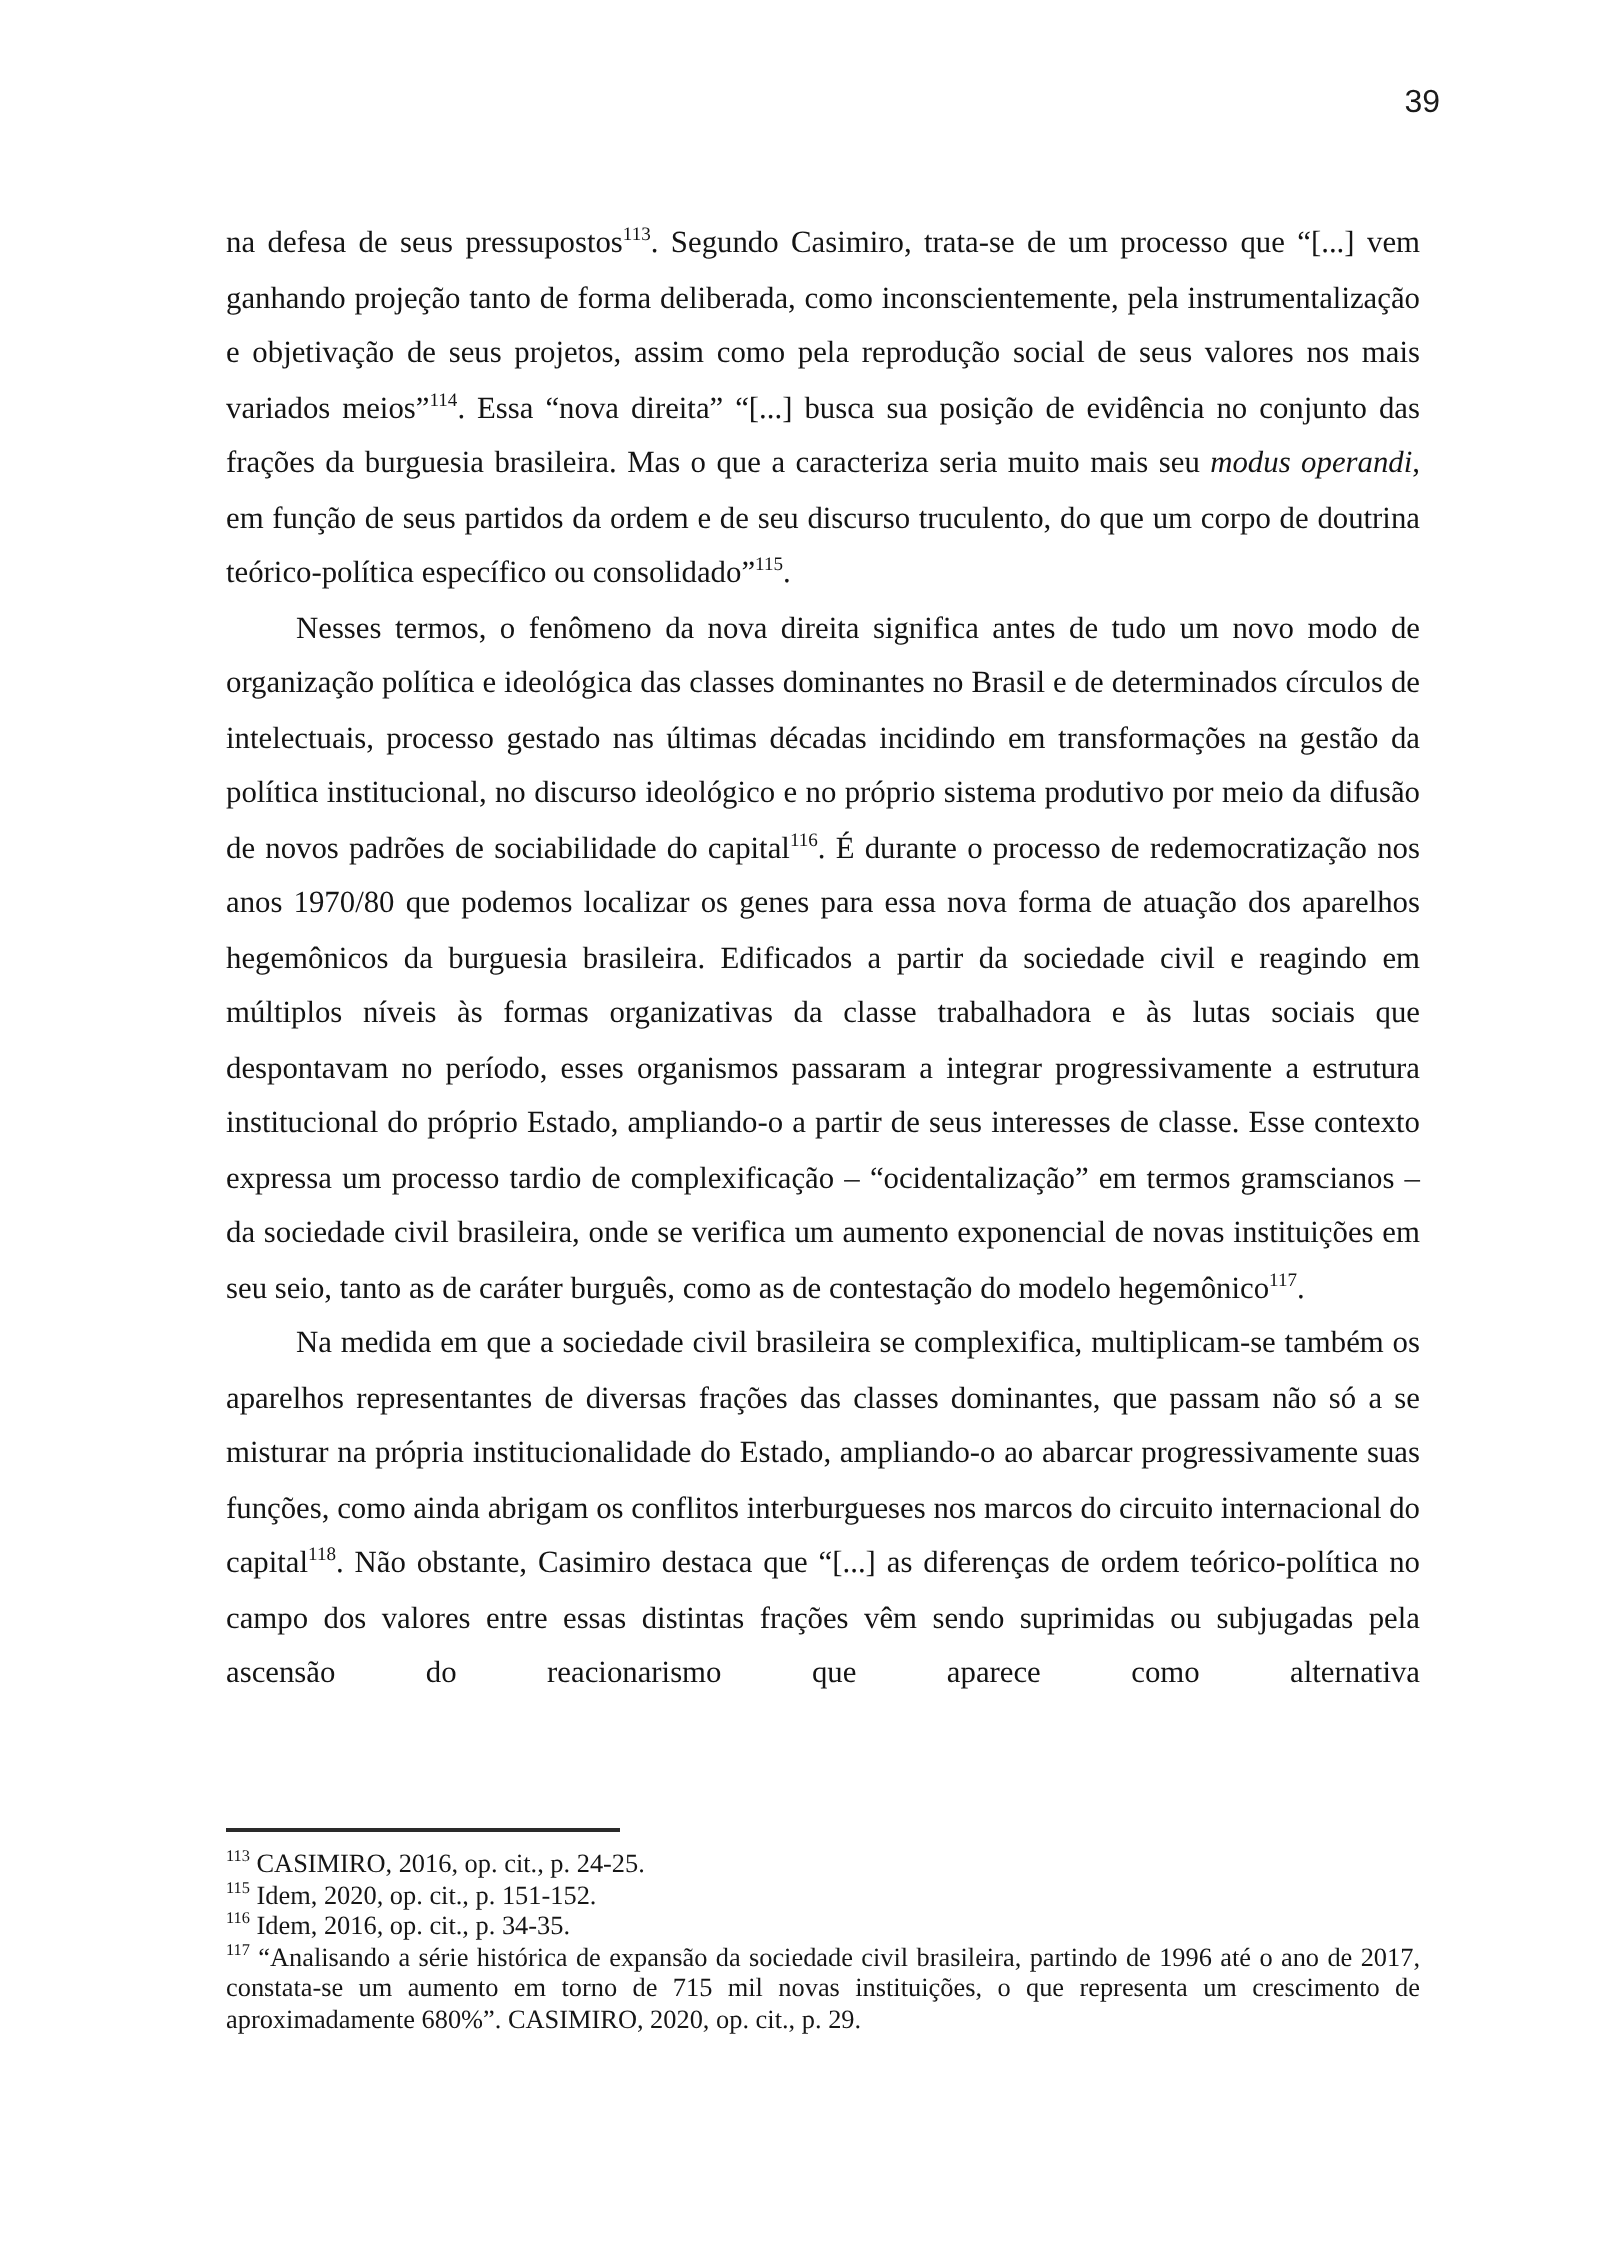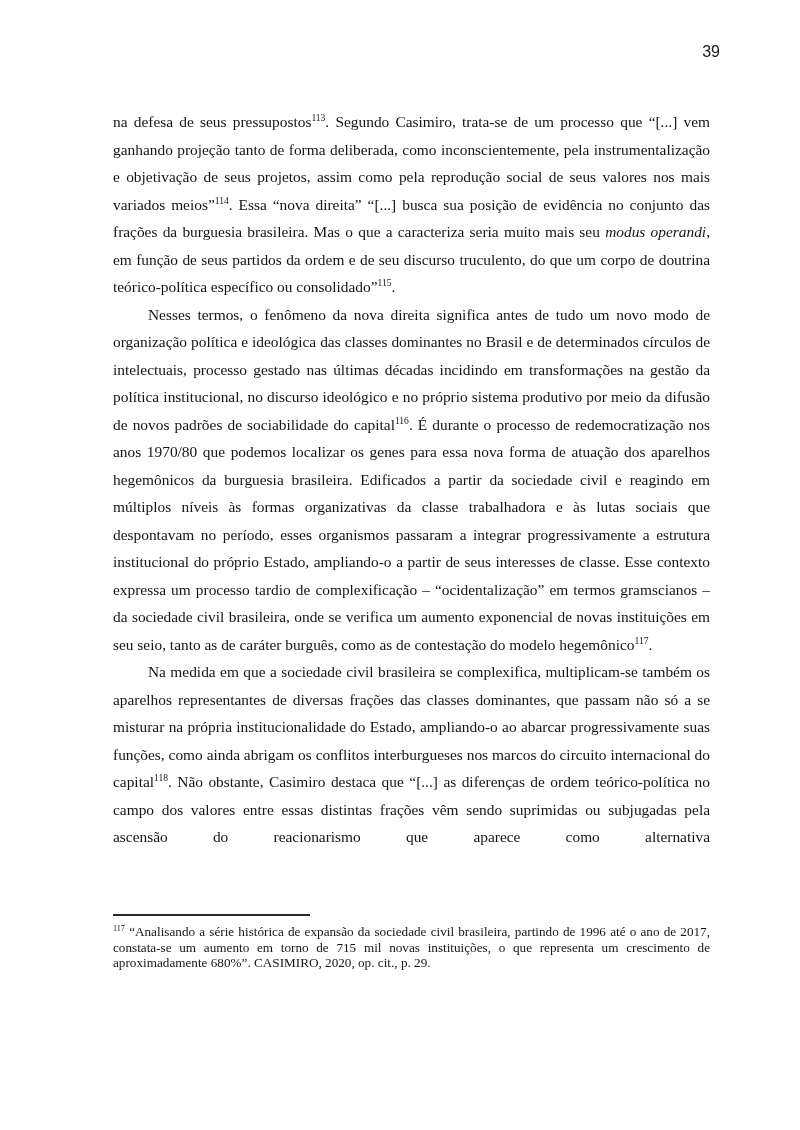--- a/index.html
+++ b/index.html
@@ -67,16 +67,19 @@
 
   <div class="body-text">
       <p class="para"><span>na defesa de seus pressupostos</span><sup>113</sup><span>. Segundo Casimiro, trata-se de um processo que “[...] vem ganhando projeção tanto de forma deliberada, como inconscientemente, pela instrumentalização e objetivação de seus projetos, assim como pela reprodução social de seus valores nos mais variados meios”</span><sup>114</sup><span>. Essa “nova direita” “[...] busca sua posição de evidência no conjunto das frações da burguesia brasileira. Mas o que a caracteriza seria muito mais seu </span><em>modus operandi</em><span>, em função de seus partidos da ordem e de seu discurso truculento, do que um corpo de doutrina teórico-política específico ou consolidado”</span><sup>115</sup><span>.</span></p>
       <p class="para indent"><span>Nesses termos, o fenômeno da nova direita significa antes de tudo um novo modo de organização política e ideológica das classes dominantes no Brasil e de determinados círculos de intelectuais, processo gestado nas últimas décadas incidindo em transformações na gestão da política institucional, no discurso ideológico e no próprio sistema produtivo por meio da difusão de novos padrões de sociabilidade do capital</span><sup>116</sup><span>. É durante o processo de redemocratização nos anos 1970/80 que podemos localizar os genes para essa nova forma de atuação dos aparelhos hegemônicos da burguesia brasileira. Edificados a partir da sociedade civil e reagindo em múltiplos níveis às formas organizativas da classe trabalhadora e às lutas sociais que despontavam no período, esses organismos passaram a integrar progressivamente a estrutura institucional do próprio Estado, ampliando-o a partir de seus interesses de classe. Esse contexto expressa um processo tardio de complexificação – “ocidentalização” em termos gramscianos – da sociedade civil brasileira, onde se verifica um aumento exponencial de novas instituições em seu seio, tanto as de caráter burguês, como as de contestação do modelo hegemônico</span><sup>117</sup><span>.</span></p>
       <p class="para indent justify-last"><span>Na medida em que a sociedade civil brasileira se complexifica, multiplicam-se também os aparelhos representantes de diversas frações das classes dominantes, que passam não só a se misturar na própria institucionalidade do Estado, ampliando-o ao abarcar progressivamente suas funções, como ainda abrigam os conflitos interburgueses nos marcos do circuito internacional do capital</span><sup>118</sup><span>. Não obstante, Casimiro destaca que “[...] as diferenças de ordem teórico-política no campo dos valores entre essas distintas frações vêm sendo suprimidas ou subjugadas pela ascensão do reacionarismo que aparece como alternativa</span></p>
     </div>
 
   <div class="footnotes">
     <div class="fn-separator"></div>
     <div>
+        <div class="footnote"><sup>113</sup> CASIMIRO, 2016, op. cit., p. 24-25.</div>
+        <div class="footnote"><sup>115</sup> Idem, 2020, op. cit., p. 151-152.</div>
+        <div class="footnote"><sup>116</sup> Idem, 2016, op. cit., p. 34-35.</div>
         <div class="footnote"><sup>117</sup> “Analisando a série histórica de expansão da sociedade civil brasileira, partindo de 1996 até o ano de 2017, constata-se um aumento em torno de 715 mil novas instituições, o que representa um crescimento de aproximadamente 680%”. CASIMIRO, 2020, op. cit., p. 29.</div>
       </div>
   </div>
 </div>
 
 </body></html>

